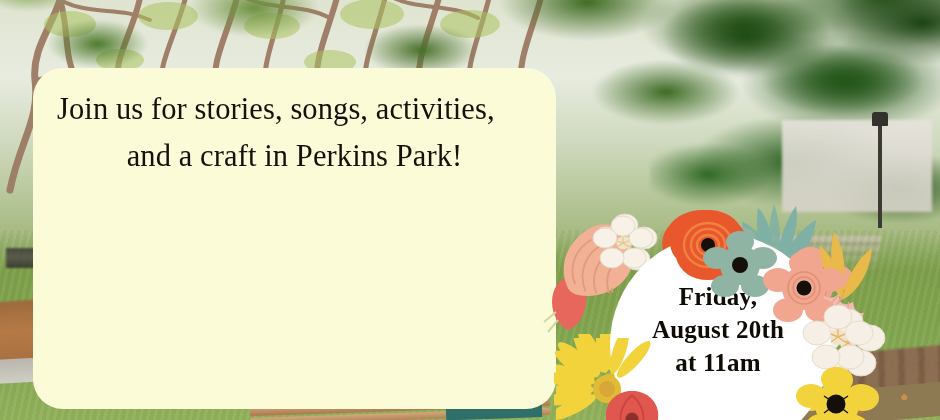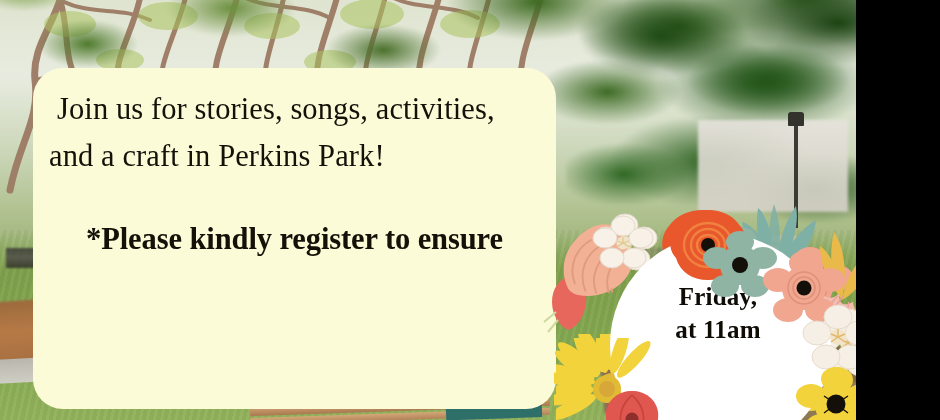--- a/index.html
+++ b/index.html
@@ -2,21 +2,21 @@
 <html><head>
 <meta charset="utf-8">
 <style>
   html, body {
     margin: 0;
     padding: 0;
     background: #000;
   }
   #poster {
     position: relative;
-    width: 856px;
+    width: 940px;
     height: 420px;
     overflow: hidden;
     font-family: "Liberation Serif", "DejaVu Serif", serif;
     background: #fde047;
   }
 
   
   .bg {
     position: absolute;
     inset: 0;
@@ -212,21 +212,21 @@
     position: absolute;
     left: 16px; right: 16px; top: 18px;
   }
   .line {
     color: #151008;
     font-size: 30.5px;
     line-height: 47px;
     letter-spacing: .1px;
     white-space: nowrap;
   }
-  .line.c { text-align: left; font-family: Liberation Serif, serif; }
+  .line.c { text-align: center; font-family: Liberation Serif, serif; }
   .line.l { text-align: left; padding-left: 8px; }
   .spacer { height: 36px; }
   .line.bold {
     font-weight: bold;
     font-size: 30.5px;
     text-align: center;
     letter-spacing: -.1px;
   }
 
   
@@ -336,21 +336,20 @@
       <div class="plank p2"></div>
       <div class="box"></div>
     </div>
   </div>
 
   <div class="card">
     <div class="card-inner">
       <div class="line l">Join us for stories, songs, activities,</div>
       <div class="line c">and a craft in Perkins Park!</div>
       <div class="spacer"></div>
-      <div class="line bold">*Please kindly register to ensure</div>
     </div>
   </div>
 
   <div class="badge-wrap">
 
     <div class="flower behind" style="left:2px; top:2px;">
       <svg width="92" height="86" viewBox="0 0 92 86">
         <g transform="rotate(-18 46 43)">
           <path d="M14,62 C10,36 26,14 50,10 C74,6 86,24 84,44 C82,64 62,78 40,76 C26,75 16,70 14,62 Z" fill="#f2b195"></path>
           <path d="M22,58 C20,40 32,24 50,20" stroke="#e09a7d" stroke-width="2" fill="none"></path>
@@ -549,20 +548,21 @@
           <line x1="14" y1="40" x2="2" y2="50"></line>
           <line x1="16" y1="48" x2="6" y2="60"></line>
         </g>
       </svg>
     </div>
 
     <div class="circle"></div>
 
     <div class="circle-text">
       <div>Friday,</div>
+      <div>August 20th</div>
       <div>at 11am</div>
     </div>
 
     <div class="flower" style="left:118px; top:-10px;">
       <svg width="84" height="80" viewBox="0 0 84 80">
         <path d="M42,4 C56,4 68,10 74,20 C82,28 82,44 74,52 C70,66 58,74 42,74 C26,74 14,66 10,52 C2,44 2,28 10,20 C16,10 28,4 42,4 Z" fill="#e8582c"></path>
         <g fill="none" stroke="#f0813f" stroke-width="2.4">
           <ellipse cx="42" cy="39" rx="24" ry="22"></ellipse>
           <ellipse cx="42" cy="39" rx="17" ry="16"></ellipse>
           <ellipse cx="42" cy="39" rx="11" ry="10"></ellipse>

